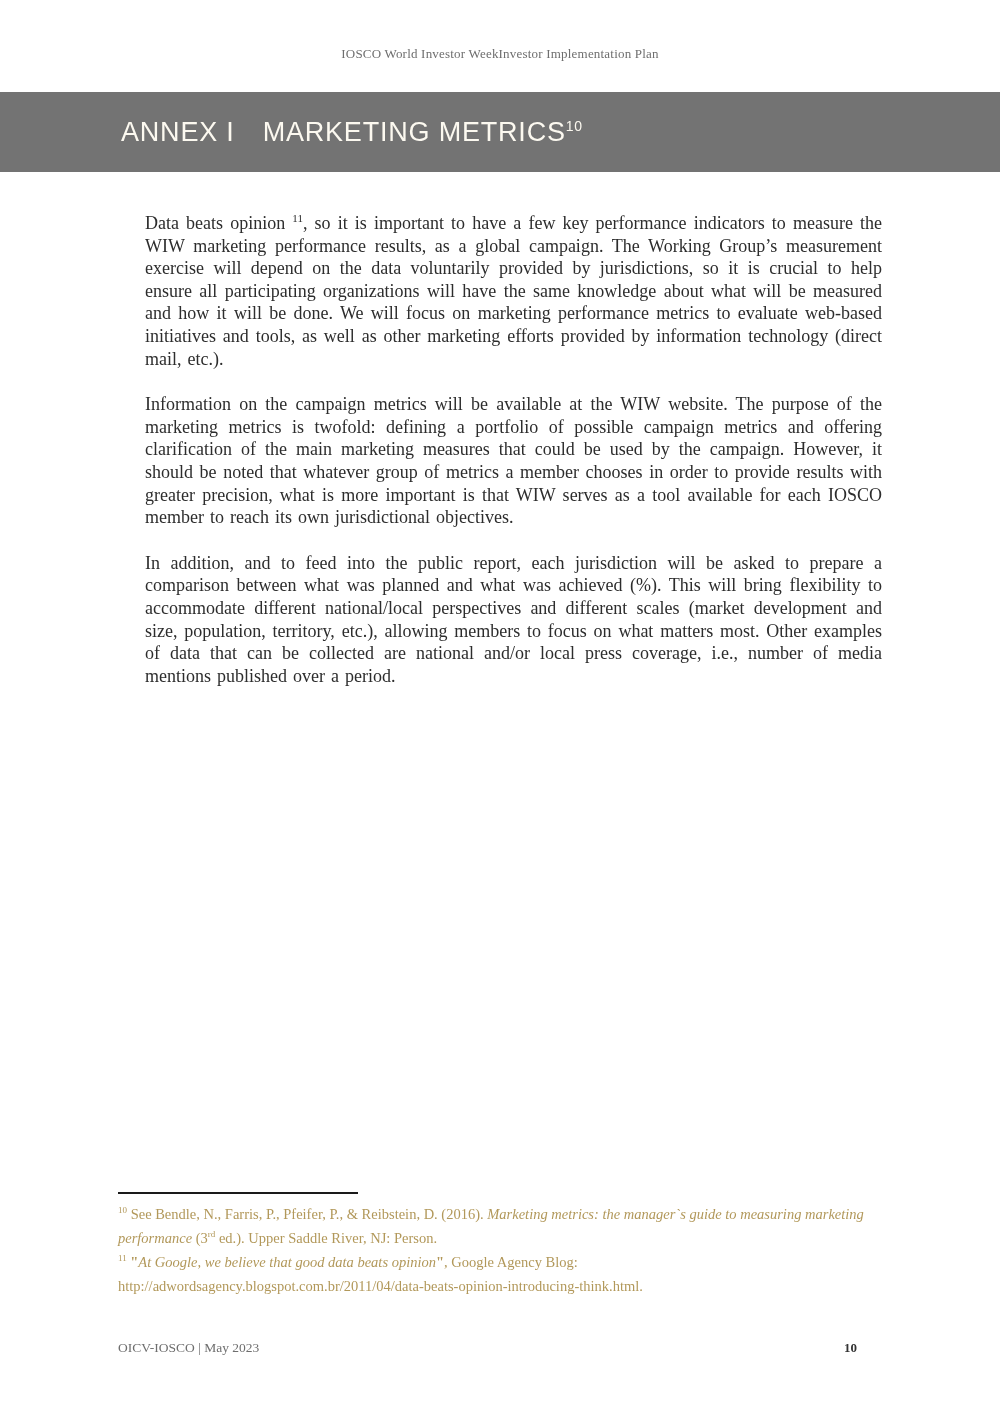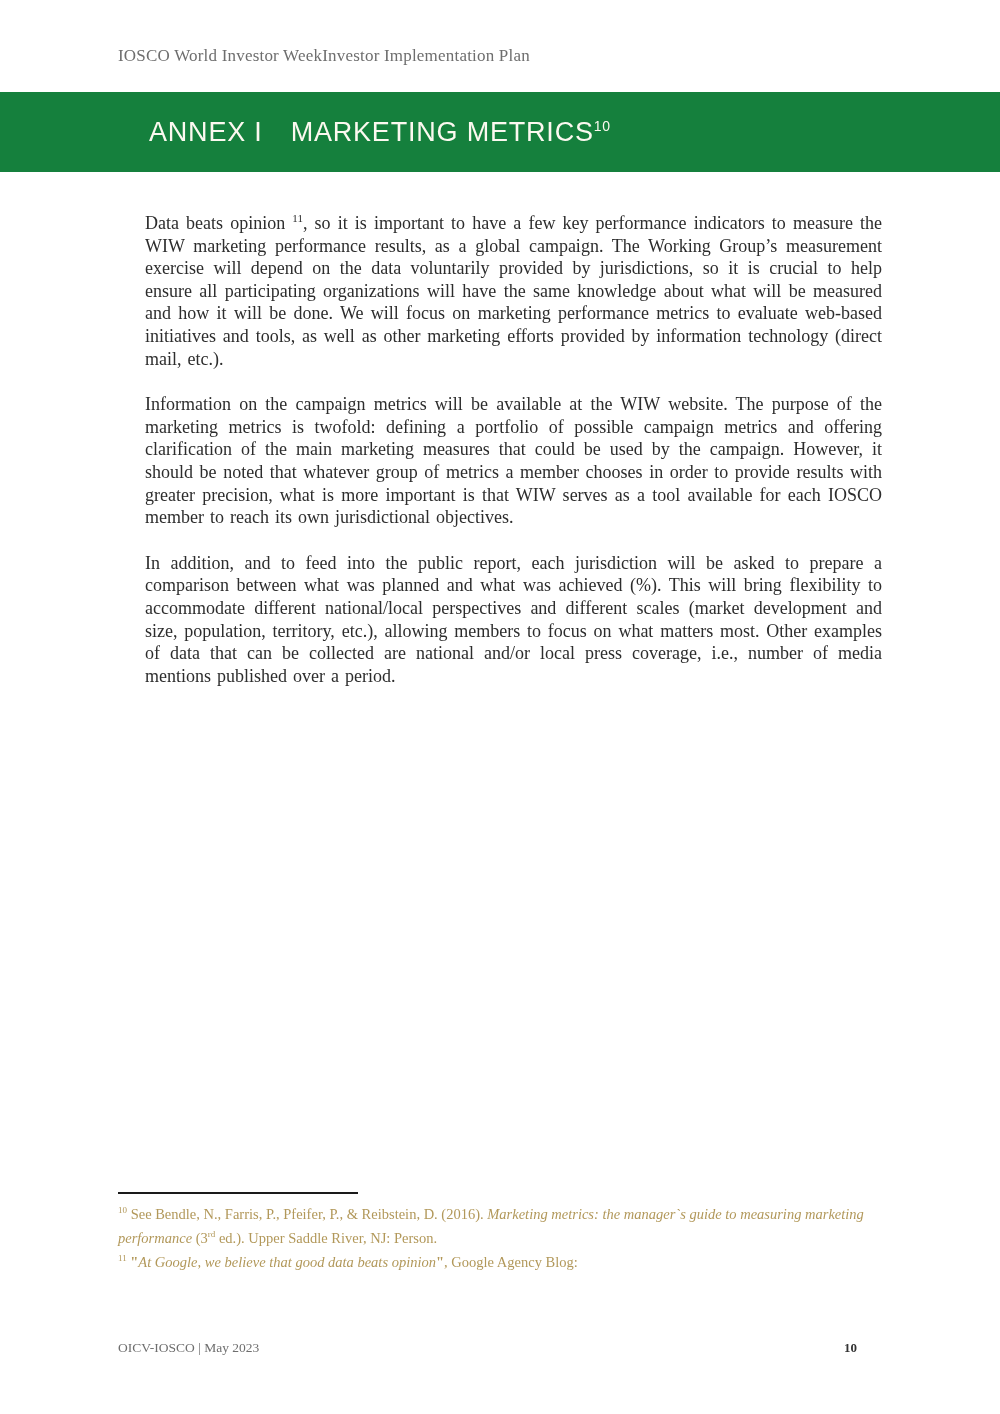--- a/index.html
+++ b/index.html
@@ -10,33 +10,32 @@
     height: 1414px;
     margin: 0 auto;
     background: #ffffff;
     font-family: "Liberation Serif", serif;
     overflow: hidden;
   }
   .running-header {
     position: absolute;
     top: 46px; left: 118px; right: 118px;
     display: flex;
-    justify-content: flex-start;
-    font-size: 17px;
+    justify-content: center;
+    font-size: 13px;
     color: #6e6e6e;
     letter-spacing: 0.2px;
   }
   .banner {
     position: absolute;
     top: 92px; left: 0; right: 0;
     height: 80px;
-    background: #15803d;
+    background: #737373;
     display: flex;
     align-items: center;
-    padding-left: 28px;
   }
   .banner h1 {
     margin-left: 121px;
     font-family: "Liberation Sans", sans-serif;
     font-weight: 400;
     font-size: 27px;
     color: #FCF9F0;
     letter-spacing: 0.8px;
     white-space: nowrap;
   }
@@ -114,21 +113,21 @@
   <div class="body-text">
     <p><span>Data beats opinion </span><sup>11</sup><span>, so it is important to have a few key performance indicators to measure the WIW marketing performance results, as a global campaign. The Working Group’s measurement exercise will depend on the data voluntarily provided by jurisdictions, so it is crucial to help ensure all participating organizations will have the same knowledge about what will be measured and how it will be done. We will focus on marketing performance metrics to evaluate web-based initiatives and tools, as well as other marketing efforts provided by information technology (direct mail, etc.).</span></p>
     <p>Information on the campaign metrics will be available at the WIW website. The purpose of the marketing metrics is twofold: defining a portfolio of possible campaign metrics and offering clarification of the main marketing measures that could be used by the campaign. However, it should be noted that whatever group of metrics a member chooses in order to provide results with greater precision, what is more important is that WIW serves as a tool available for each IOSCO member to reach its own jurisdictional objectives.</p>
     <p>In addition, and to feed into the public report, each jurisdiction will be asked to prepare a comparison between what was planned and what was achieved (%). This will bring flexibility to accommodate different national/local perspectives and different scales (market development and size, population, territory, etc.), allowing members to focus on what matters most. Other examples of data that can be collected are national and/or local press coverage, i.e., number of media mentions published over a period.</p>
   </div>
 
   <div class="footnotes">
     <div class="fn-rule"></div>
     <p><sup>10</sup><span> See Bendle, N., Farris, P., Pfeifer, P., &amp; Reibstein, D. (2016). </span><i>Marketing metrics: the manager`s guide to measuring marketing performance</i><span> (3</span><sup>rd</sup><span> ed.). Upper Saddle River, NJ: Person.</span></p>
     <p><sup>11</sup><b> "</b><i>At Google, we believe that good data beats opinion</i><b>"</b><span>, Google Agency Blog:</span><br>
-      </p>
+      <span>http://adwordsagency.blogspot.com.br/2011/04/data-beats-opinion-introducing-think.html.</span></p>
   </div>
 
   <div class="page-footer">
     <span>OICV-IOSCO | May 2023</span>
     <span class="page-num">10</span>
   </div>
 
 </div>
 
 </body></html>

